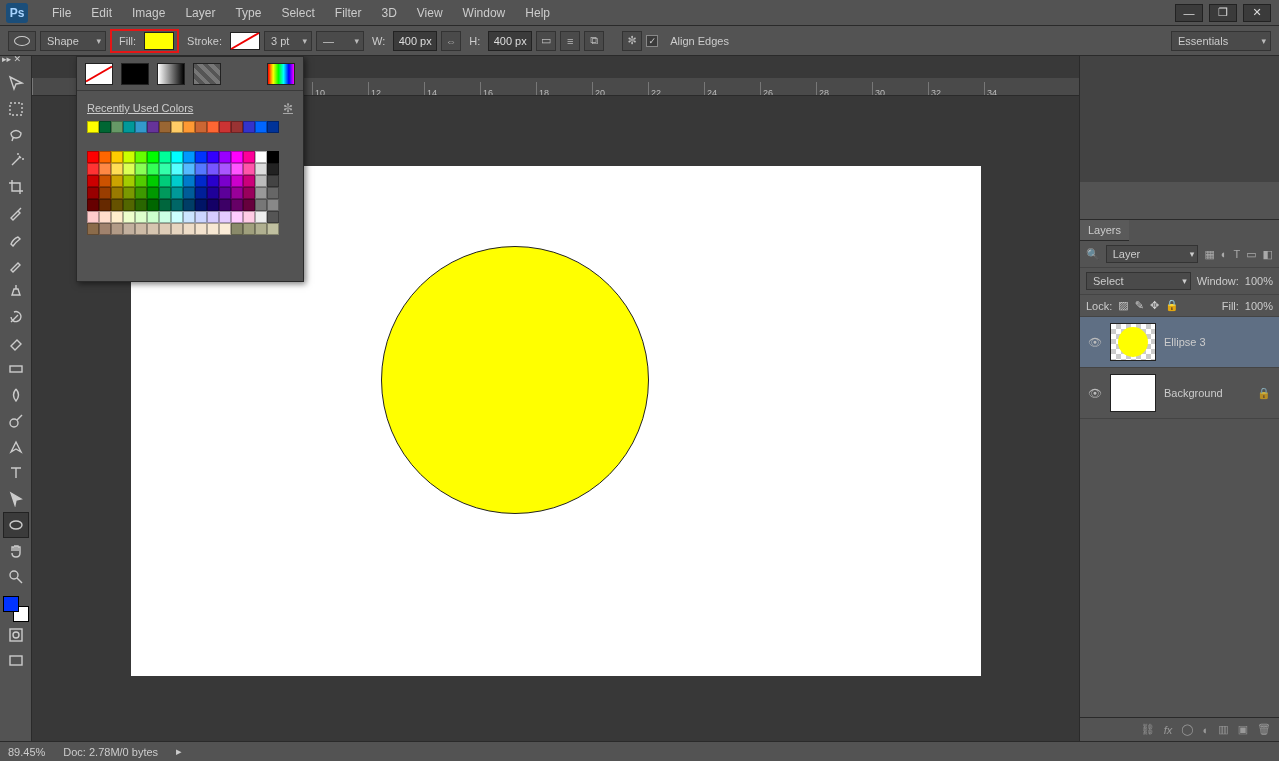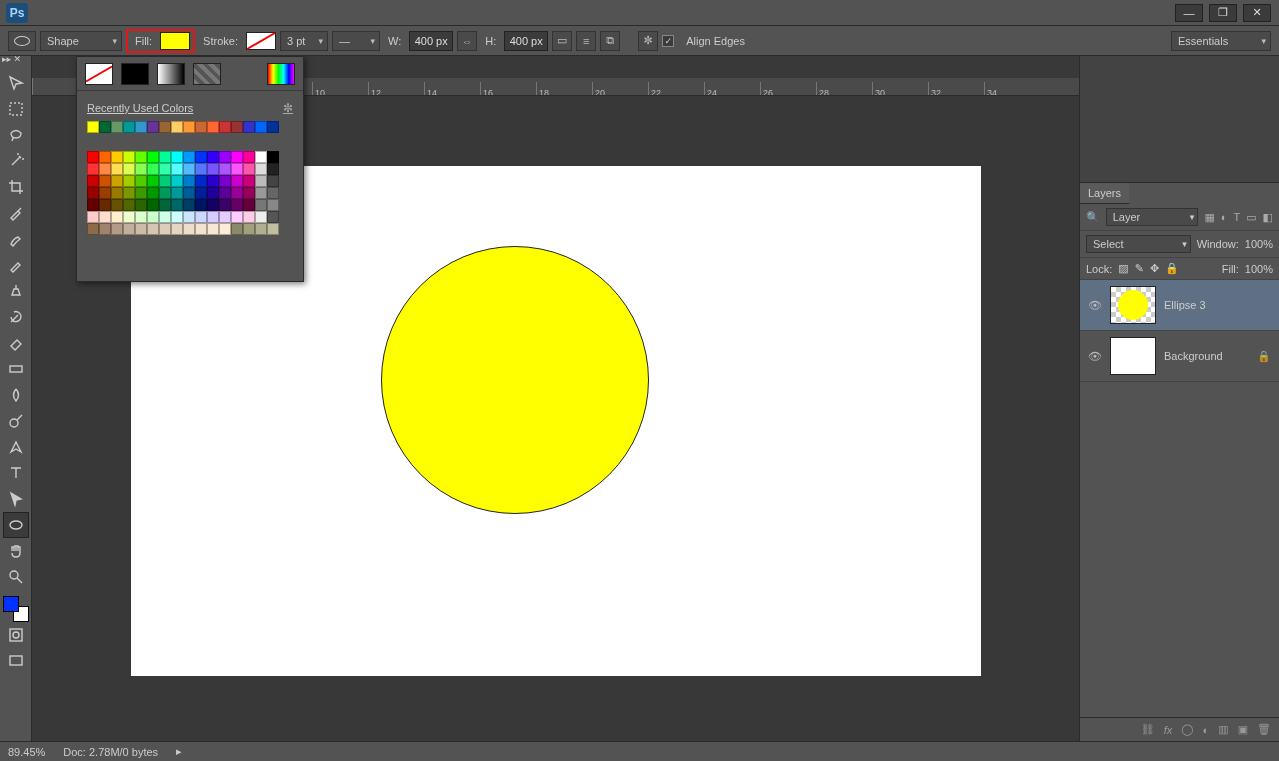--- a/index.html
+++ b/index.html
@@ -64,21 +64,21 @@
 .cp-mode.rainbow { margin-left:auto; background: linear-gradient(90deg,#f00,#ff0,#0f0,#0ff,#00f,#f0f); }
 .cp-body { padding: 10px 10px 40px; }
 .cp-title { font-size: 11px; margin-bottom: 6px; display:flex; justify-content:space-between; align-items:center; }
 .cp-title .gear { font-size: 12px; opacity:.7; }
 .swatch-grid { display: grid; grid-template-columns: repeat(16, 12px); gap: 0; margin-bottom: 6px; }
 .swatch-grid .sw { width: 12px; height: 12px; border: 1px solid rgba(0,0,0,.3); }
 
 
 .rightcol { width: 200px; background: #535353; border-left: 1px solid #2a2a2a; display: flex; flex-direction: column; }
 .rightgap { flex: 0 0 126px; background: #434343; }
-.panel { background: #535353; border-top: 1px solid #2a2a2a; display:flex; flex-direction:column; flex:1; }
+.panel { background: #535353; border-top: 1px solid #2a2a2a; display:flex; flex-direction:column; flex:1;margin-top:37px; }
 .panel-tab { background: #5a5a5a; padding: 4px 8px; font-size: 11px; border-bottom: 1px solid #2a2a2a; display:inline-block; }
 .panel-row { display: flex; align-items: center; gap: 6px; padding: 4px 6px; font-size: 11px; border-bottom: 1px solid #444; }
 .panel-row .mini-dd { flex:1; height:18px; background:#4a4a4a; border:1px solid #333; display:flex; align-items:center; padding:0 14px 0 6px; position:relative; }
 .panel-row .mini-dd::after { content:"▾"; position:absolute; right:3px; font-size:9px; }
 .kind-icons { display:flex; gap:6px; color:#aaa; }
 .layer-list { flex:1; overflow:auto; }
 .layer-row { display: flex; align-items: center; gap: 8px; padding: 6px 8px; border-bottom: 1px solid #444; }
 .layer-row.selected { background: #5f6f84; }
 .eye { width: 14px; color:#bbb; }
 .thumb { width: 46px; height: 38px; background: #fff; border: 1px solid #222; display:flex; align-items:center; justify-content:center; position:relative; }
@@ -89,32 +89,45 @@
 .panel-footer { height: 24px; border-top: 1px solid #2a2a2a; display:flex; align-items:center; justify-content:flex-end; gap:9px; padding:0 8px; color:#999; font-size:11px; }
 
 
 .statusbar { position: absolute; bottom: 0; left: 0; right: 0; height: 20px; background: #535353; border-top: 1px solid #2a2a2a; display: flex; align-items: center; gap: 18px; padding: 0 8px; font-size: 11px; }
 </style>
 </head>
 <body>
 
 <div class="menubar">
   <div class="ps-logo">Ps</div>
+  <div id="menu-items" style="display: flex;">
+      <div class="menu-item">File</div>
+      <div class="menu-item">Edit</div>
+      <div class="menu-item">Image</div>
+      <div class="menu-item">Layer</div>
+      <div class="menu-item">Type</div>
+      <div class="menu-item">Select</div>
+      <div class="menu-item">Filter</div>
+      <div class="menu-item">3D</div>
+      <div class="menu-item">View</div>
+      <div class="menu-item">Window</div>
+      <div class="menu-item">Help</div>
+    </div>
   <div class="window-controls">
     <div class="winbtn">—</div>
     <div class="winbtn">❐</div>
     <div class="winbtn">✕</div>
   </div>
 </div>
 
 <div class="optionsbar">
   <div class="tool-icon-opt">
       <div class="ellipse-ico"></div>
     </div>
-  <div class="dd" style="width:82px">Shape</div>
+  <div class="dd" style="width:66px">Shape</div>
   <div class="red-highlight">
     <span class="lbl">Fill:</span>
     <span class="swatch-btn yellow"></span>
   </div>
   <span class="lbl">Stroke:</span>
   <span class="swatch-btn nostroke"></span>
   <div class="dd" style="width:48px">3 pt</div>
   <div class="dd" style="width:48px">—</div>
   <span class="lbl">W:</span>
   <input class="num-input" value="400 px" style="">

